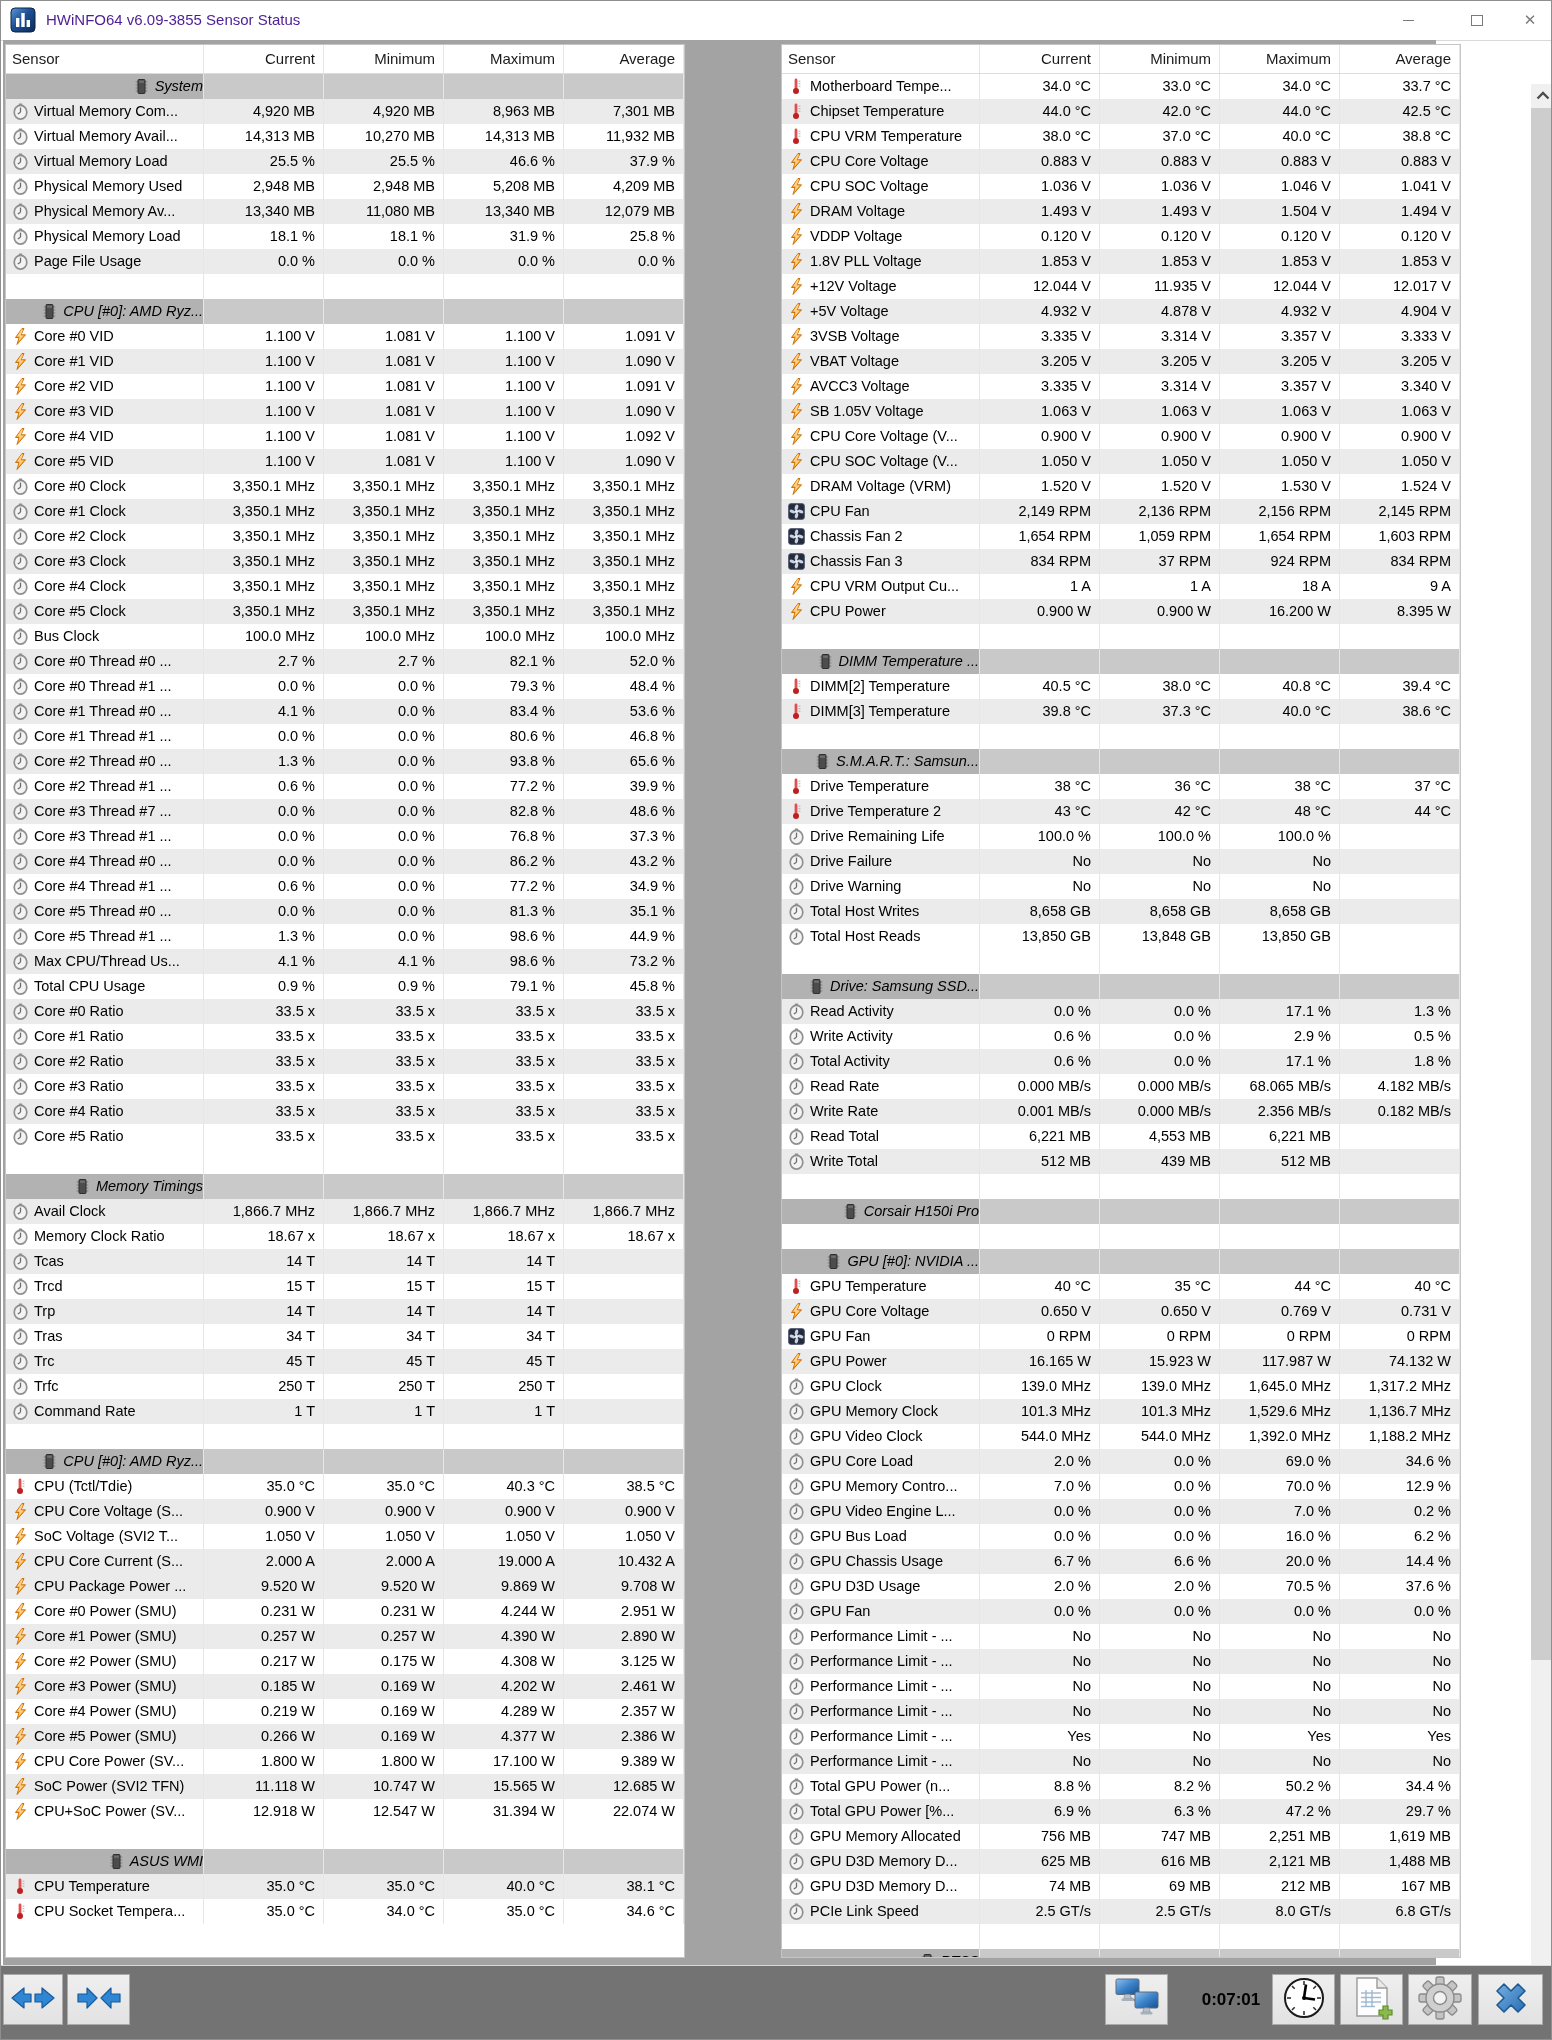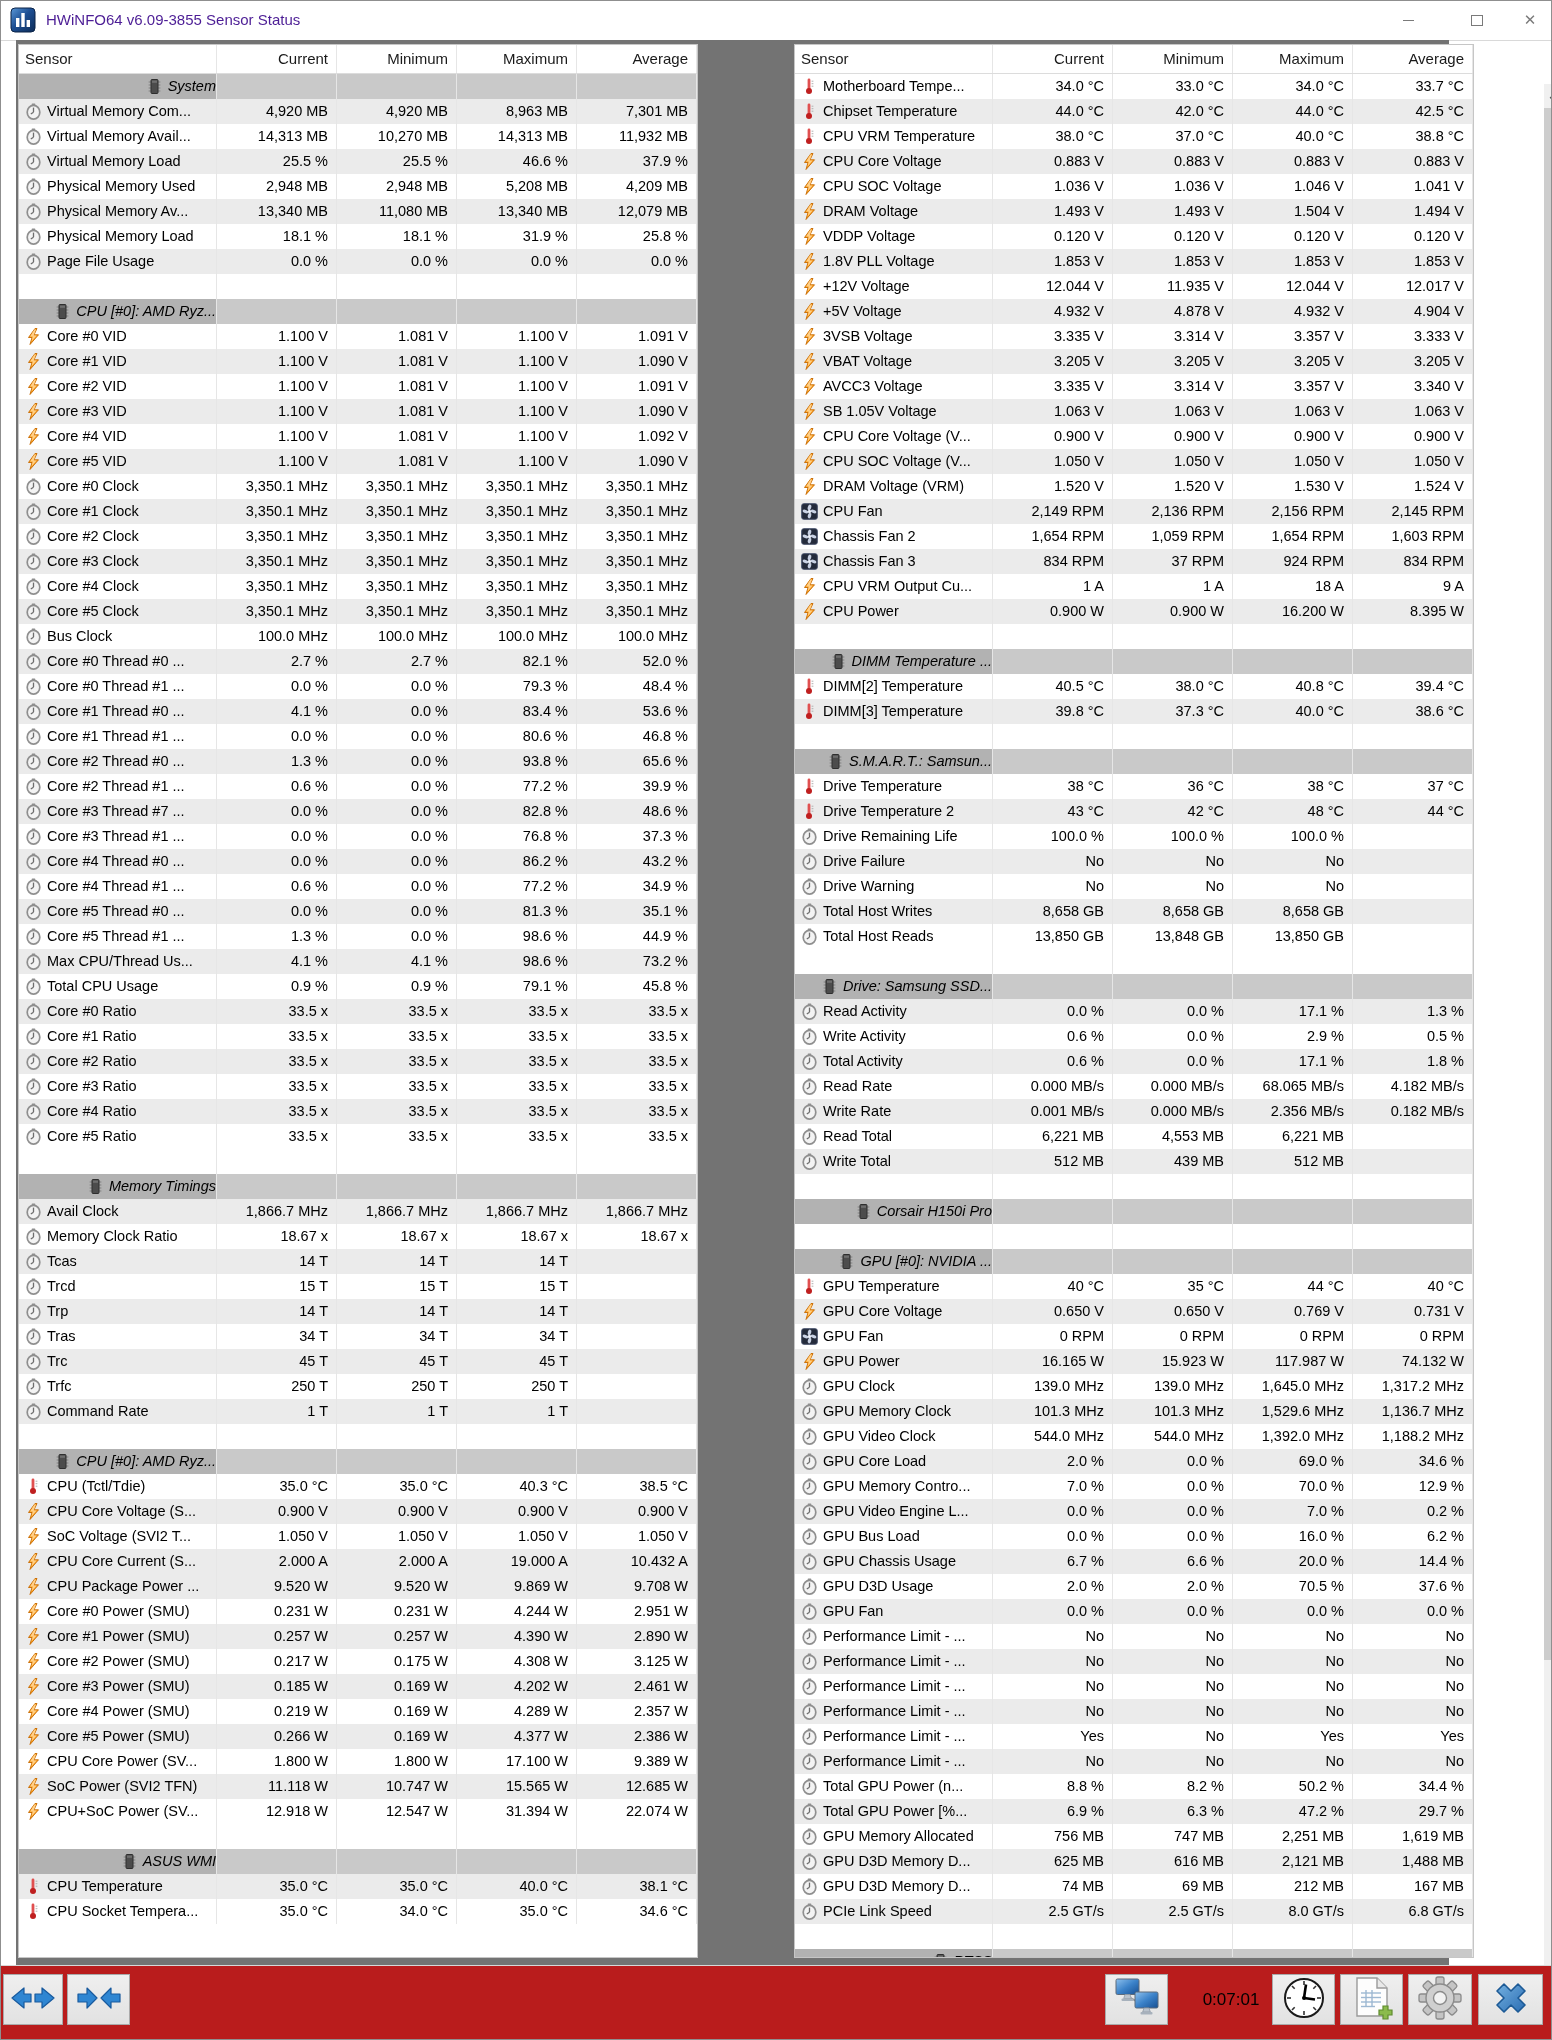--- a/index.html
+++ b/index.html
@@ -17,21 +17,21 @@
   .winbtn{position:absolute;top:0;height:39px;width:46px;text-align:center;color:#7a7a7a;}
   .winbtn span{display:inline-block;vertical-align:middle;}
   .btn-min{left:1385px;}
   .btn-max{left:1454px;}
   .btn-close{left:1510px;width:40px;}
   .glyph-min{width:11px;border-top:1px solid #7a7a7a;margin-top:20px;}
   .glyph-max{width:10px;height:9px;border:1px solid #7a7a7a;margin-top:15px;}
   .glyph-x{font-size:15px;line-height:39px;}
 
   
-  .client{position:absolute;left:16px;top:40px;width:1433px;height:1925px;background:#737373;}
+  .client{position:absolute;left:3px;top:40px;width:1433px;height:1925px;background:#a3a3a3;}
   .stable{position:absolute;top:4px;width:680px;height:1914px;border:1px solid #c6c6c6;background:#fff;overflow:hidden;box-sizing:border-box;}
   .stable.left{left:2px;}
   .stable.right{left:778px;}
   .thead{display:flex;height:28px;border-bottom:1px solid #dcdcdc;background:#fff;}
   .thead .c{line-height:27px;font-size:15px;color:#1a1a1a;}
   .c{box-sizing:border-box;border-right:1px solid #e6e6e6;overflow:hidden;white-space:nowrap;}
   .c-sensor{width:198px;padding-left:6px;}
   .c-num{width:120px;text-align:right;padding-right:8px;}
   .trow{display:flex;height:25px;line-height:25px;}
   .trow.alt .c{background:#ebebeb;}
@@ -44,21 +44,21 @@
 
   
   .vscroll{position:absolute;left:1528px;top:44px;width:24px;height:1914px;background:#f0f0f0;}
   .sbtn{position:absolute;left:0;width:24px;height:24px;background:#f0f0f0;}
   .sbtn svg{width:24px;height:24px;display:block;}
   .sb-up{top:0;}
   .sb-down{bottom:0;}
   .sthumb{position:absolute;left:0;top:24px;width:24px;height:1552px;background:#cdcdcd;}
 
   
-  .toolbar{position:absolute;left:0;top:1965px;width:1552px;height:75px;background:#b91c1c;border-top:1px solid #d8d8d8;box-sizing:border-box;}
+  .toolbar{position:absolute;left:0;top:1965px;width:1552px;height:75px;background:#737373;border-top:1px solid #d8d8d8;box-sizing:border-box;font-weight:bold;}
   .tbtn{position:absolute;top:8px;height:51px;background:linear-gradient(#efefef,#e2e2e2);border:1px solid #aaaaaa;box-sizing:border-box;display:flex;align-items:center;justify-content:center;}
   .uptime{position:absolute;left:1196px;top:0;width:70px;height:67px;line-height:67px;text-align:center;font-size:17px;color:#000;}
 </style>
 </head>
 <body>
 
 <div class="titlebar">
   <span class="appicon">
     <svg viewBox="0 0 26 26">
       <defs>

